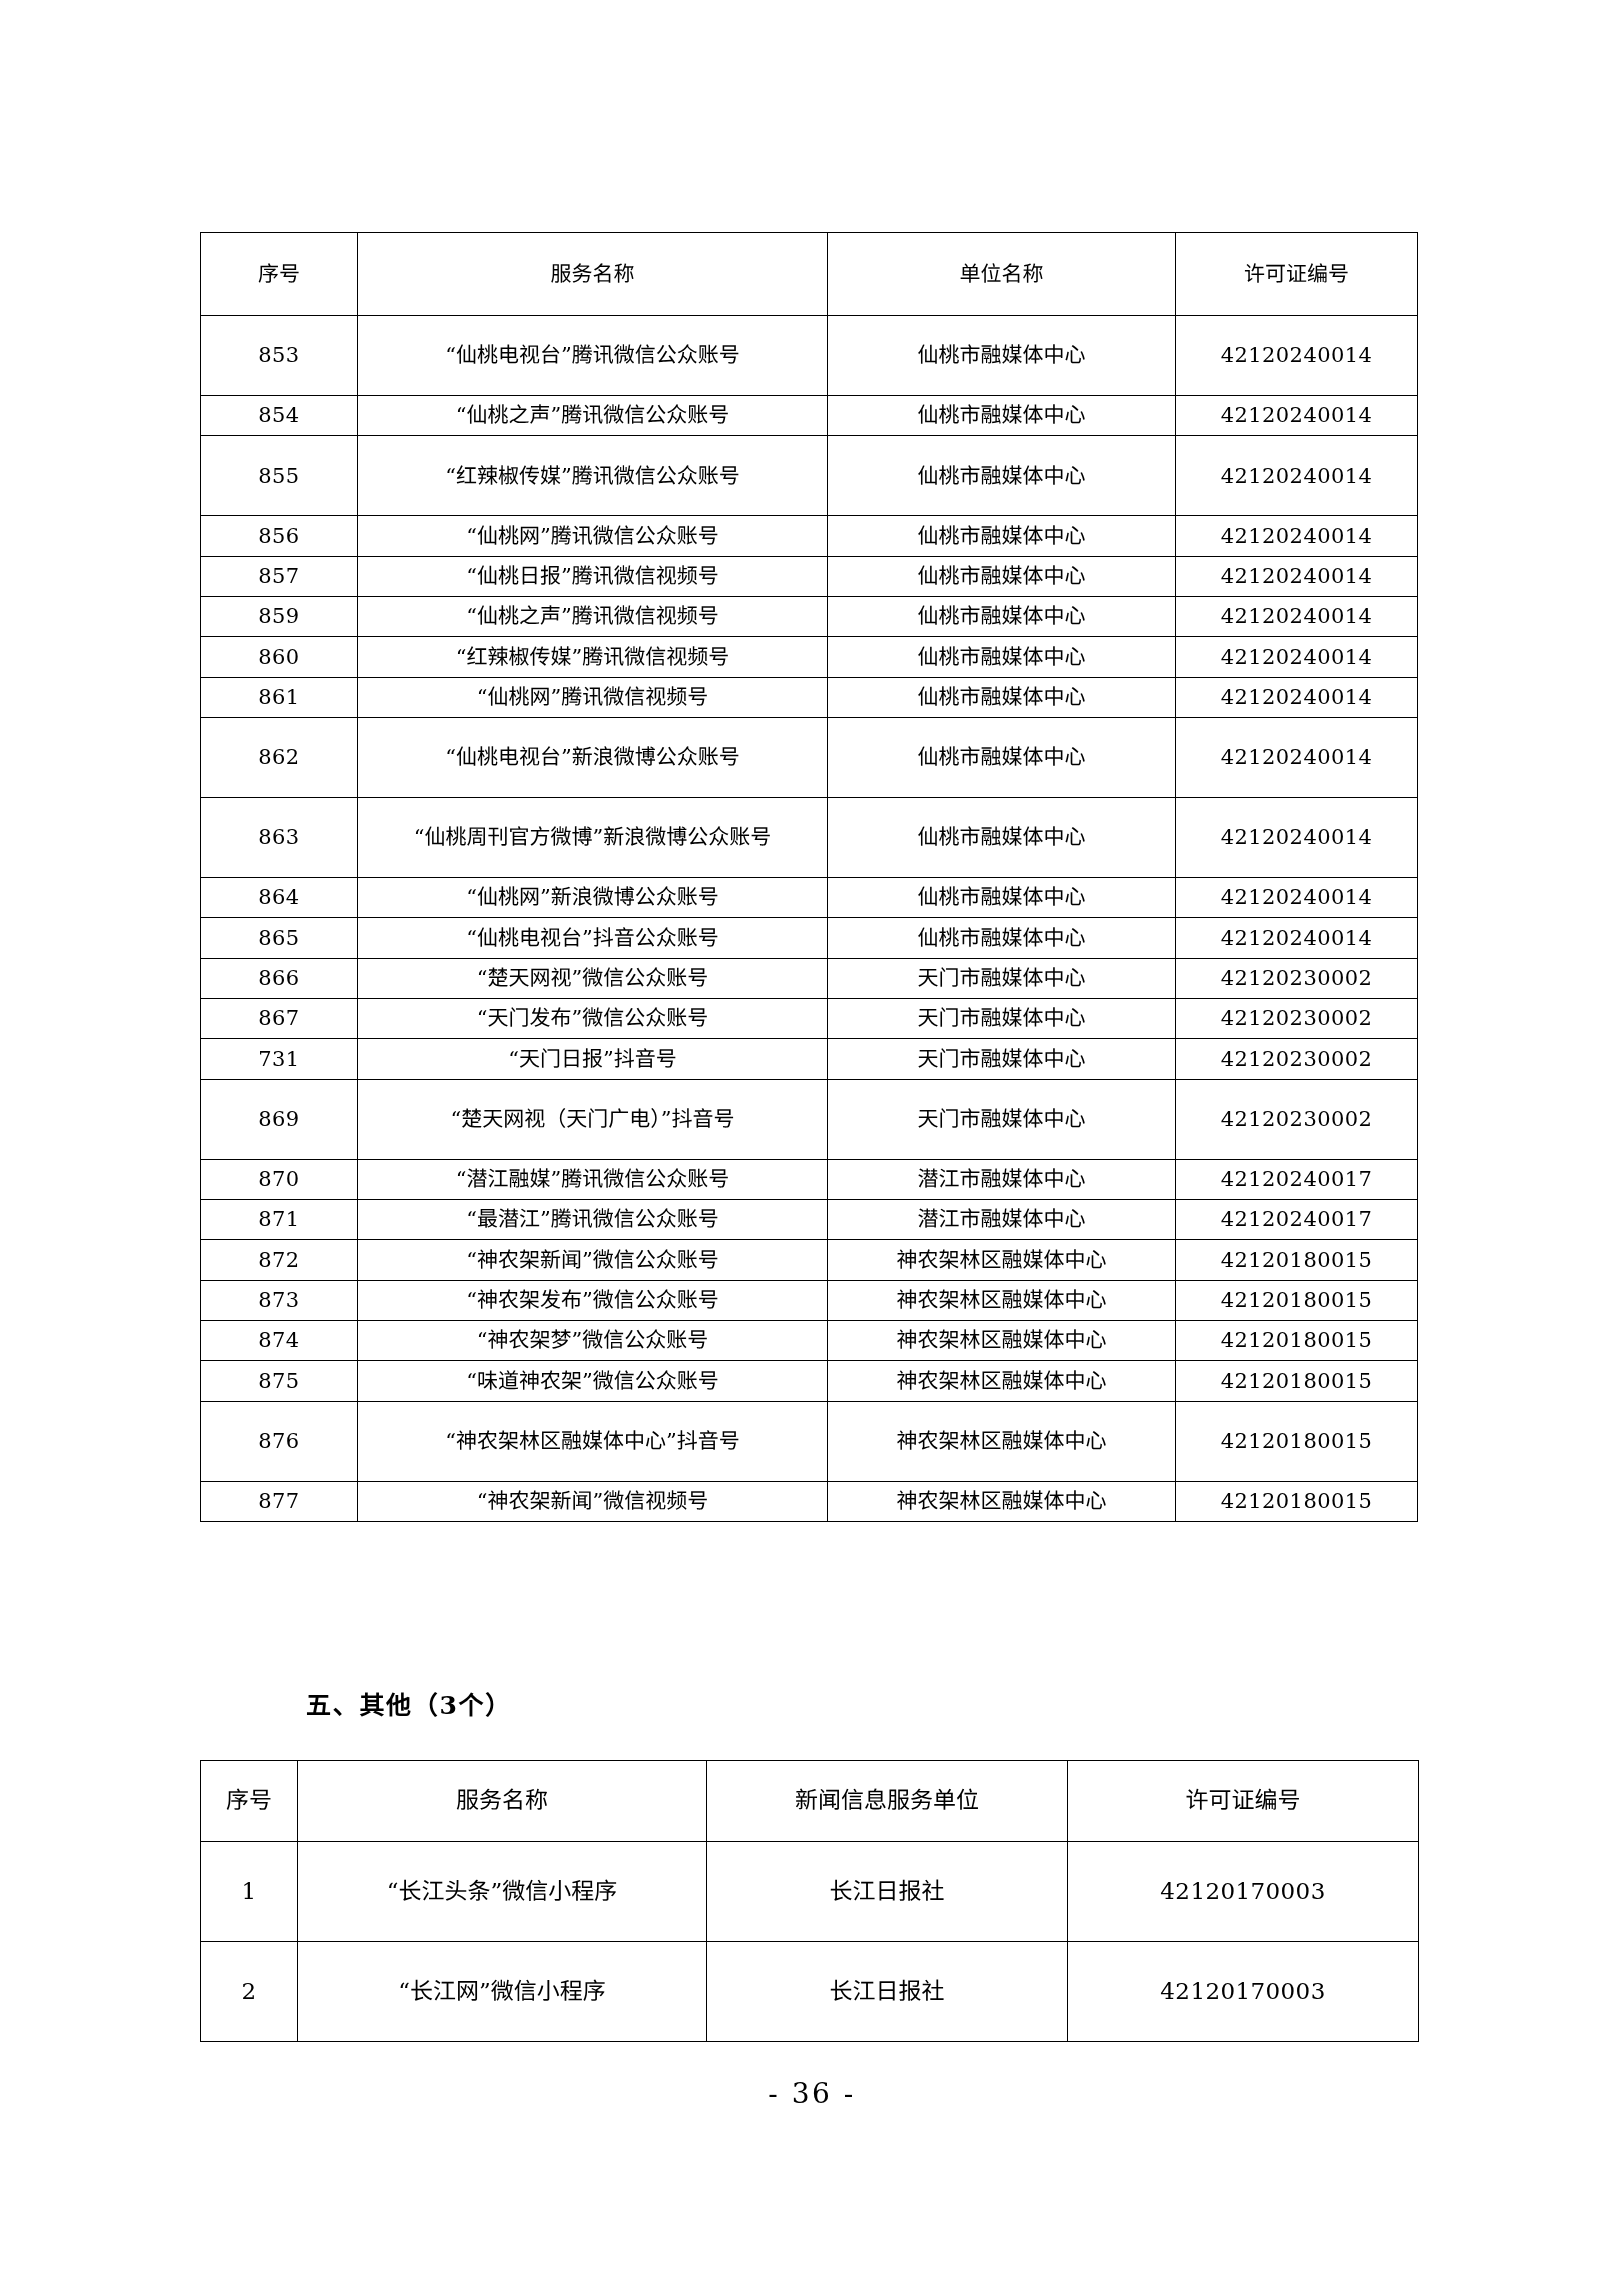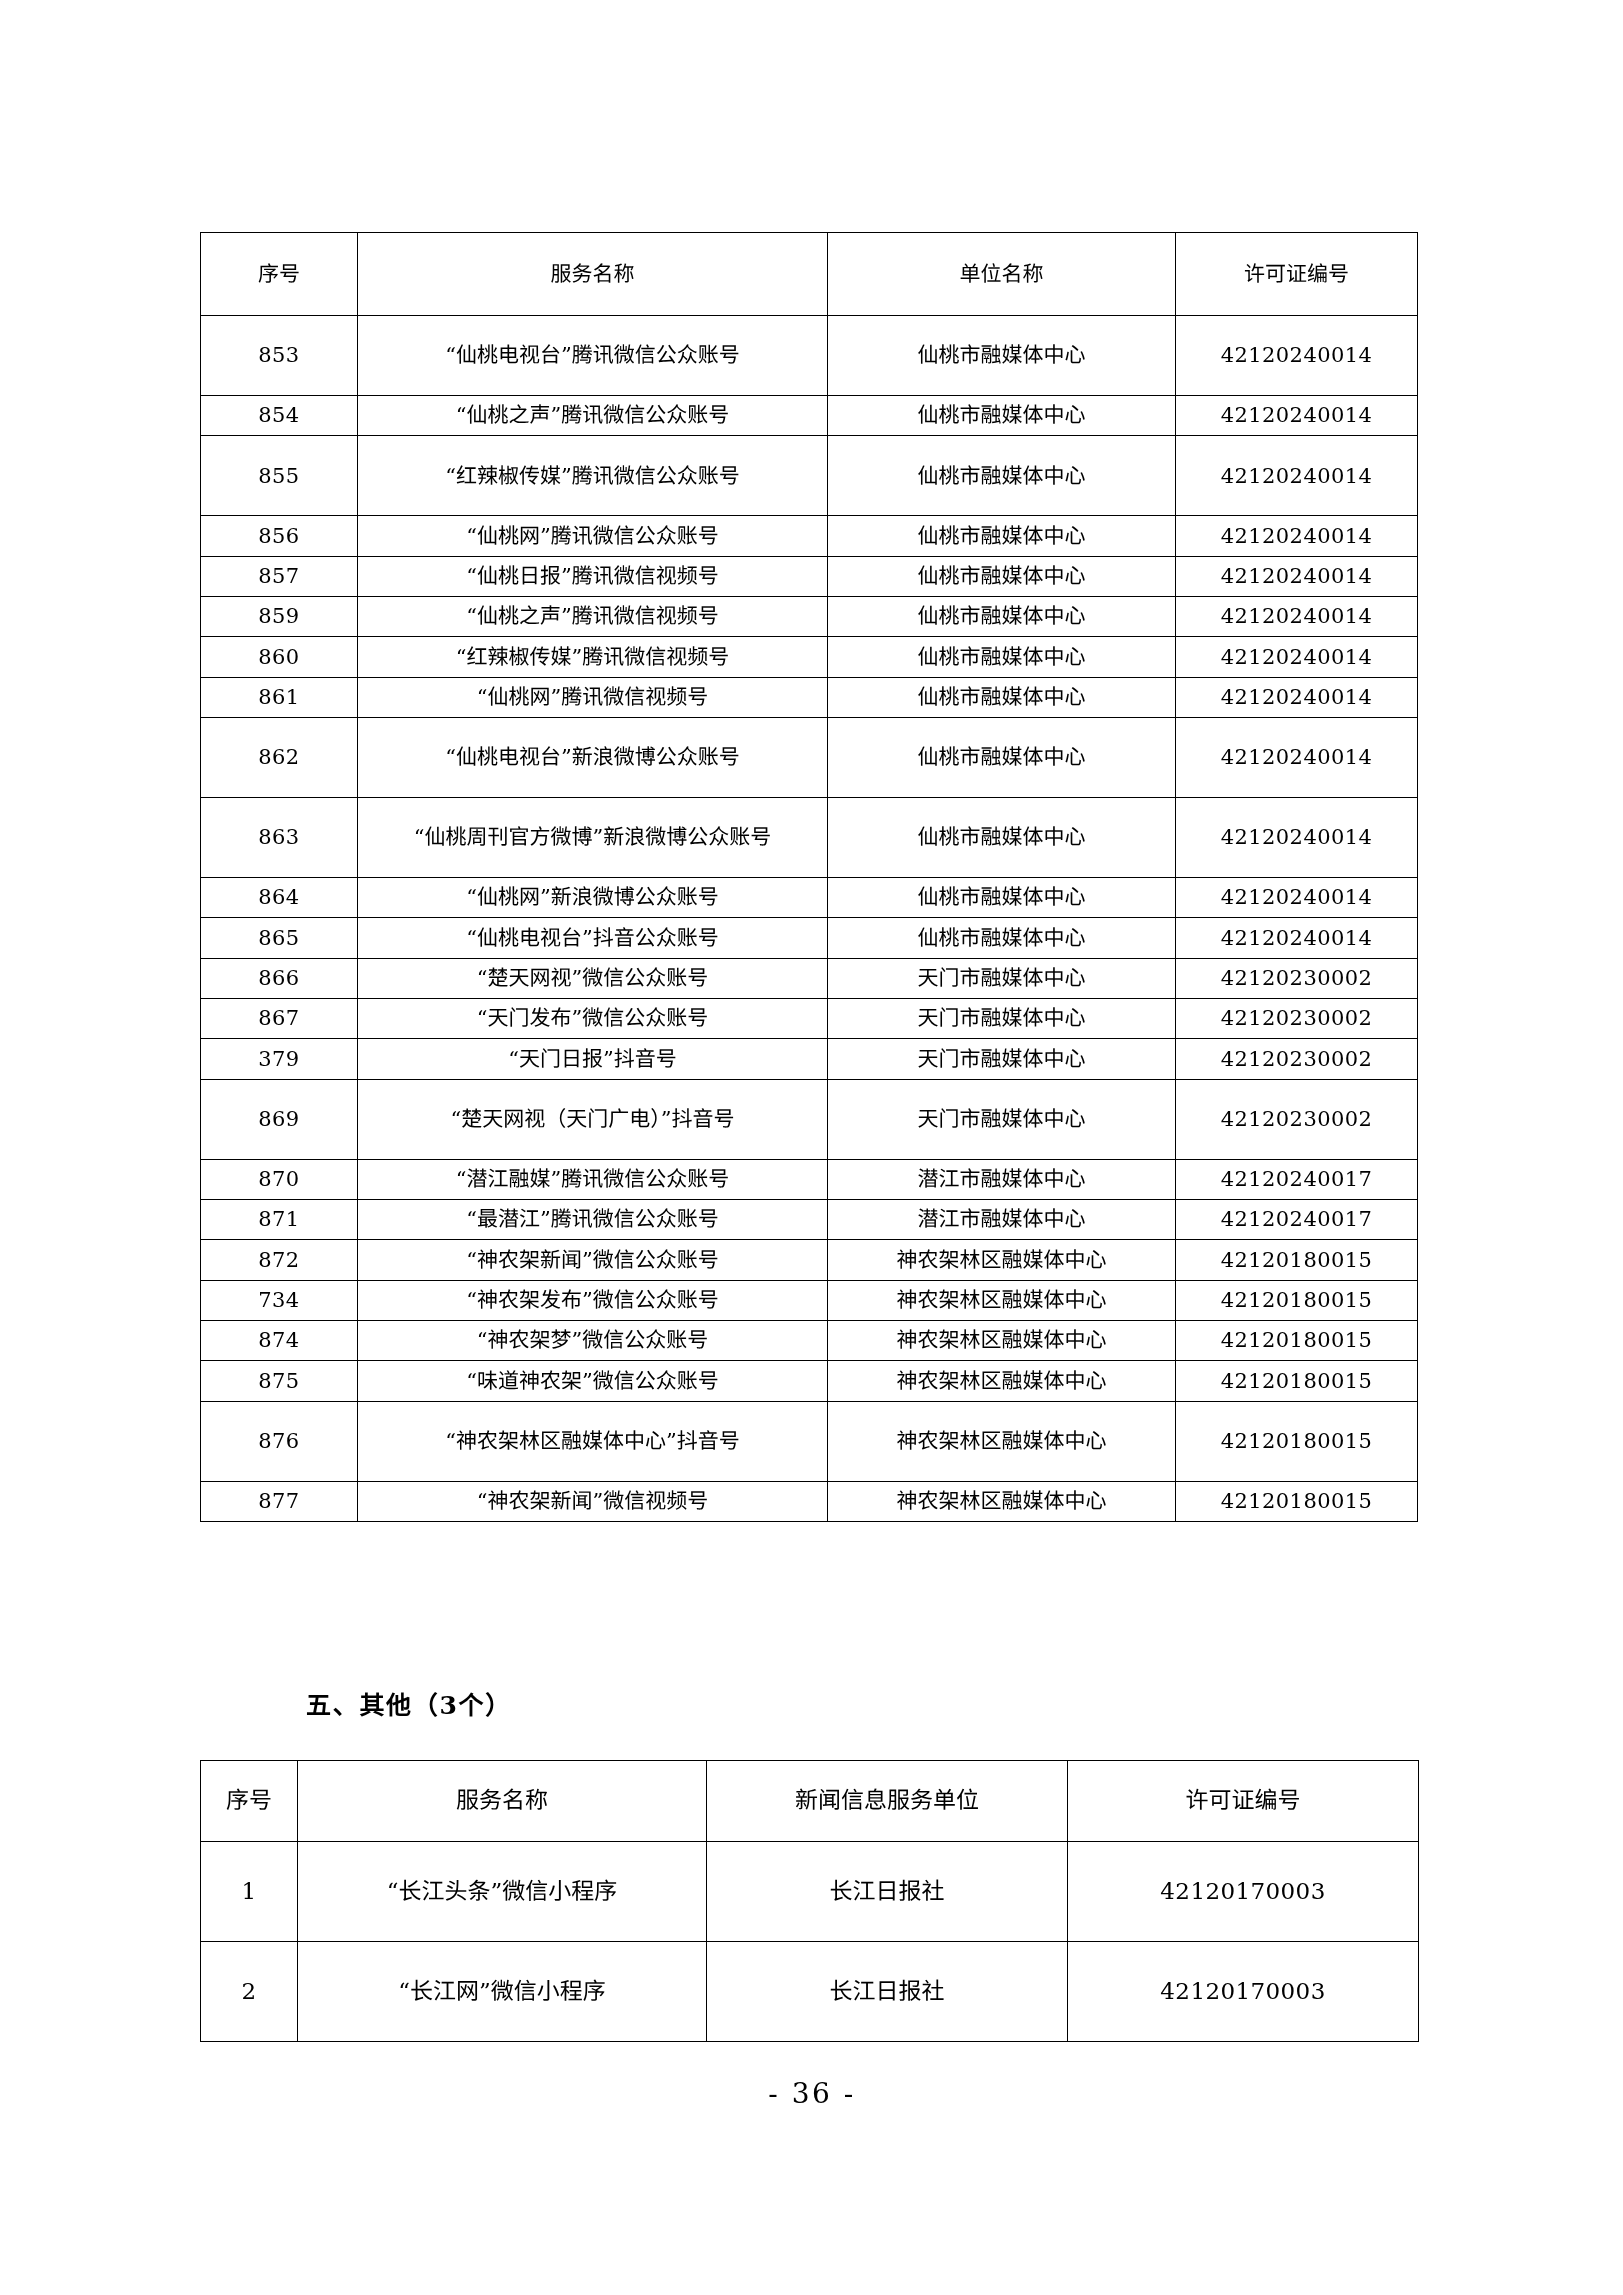--- a/index.html
+++ b/index.html
@@ -198,21 +198,21 @@
           <td>天门市融媒体中心</td>
           <td class="num">42120230002</td>
         </tr>
         <tr>
           <td class="num">867</td>
           <td>“天门发布”微信公众账号</td>
           <td>天门市融媒体中心</td>
           <td class="num">42120230002</td>
         </tr>
         <tr>
-          <td class="num">379</td>
+          <td class="num">731</td>
           <td>“天门日报”抖音号</td>
           <td>天门市融媒体中心</td>
           <td class="num">42120230002</td>
         </tr>
         <tr class="tall">
           <td class="num">869</td>
           <td>“楚天网视（天门广电）”抖音号</td>
           <td>天门市融媒体中心</td>
           <td class="num">42120230002</td>
         </tr>
@@ -228,21 +228,21 @@
           <td>潜江市融媒体中心</td>
           <td class="num">42120240017</td>
         </tr>
         <tr>
           <td class="num">872</td>
           <td>“神农架新闻”微信公众账号</td>
           <td>神农架林区融媒体中心</td>
           <td class="num">42120180015</td>
         </tr>
         <tr>
-          <td class="num">734</td>
+          <td class="num">873</td>
           <td>“神农架发布”微信公众账号</td>
           <td>神农架林区融媒体中心</td>
           <td class="num">42120180015</td>
         </tr>
         <tr>
           <td class="num">874</td>
           <td>“神农架梦”微信公众账号</td>
           <td>神农架林区融媒体中心</td>
           <td class="num">42120180015</td>
         </tr>

